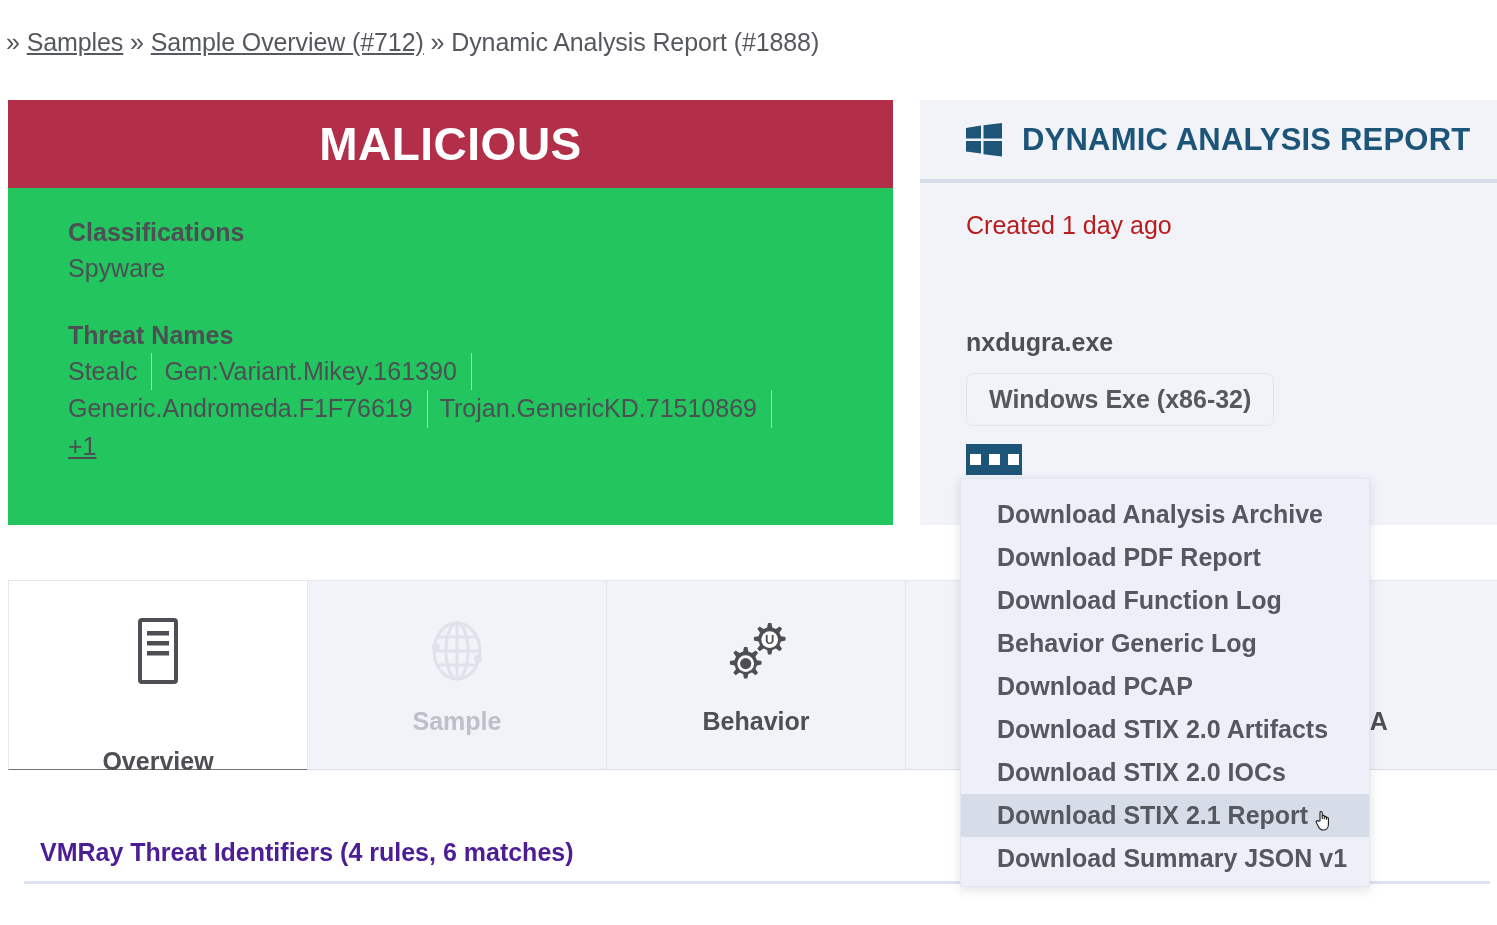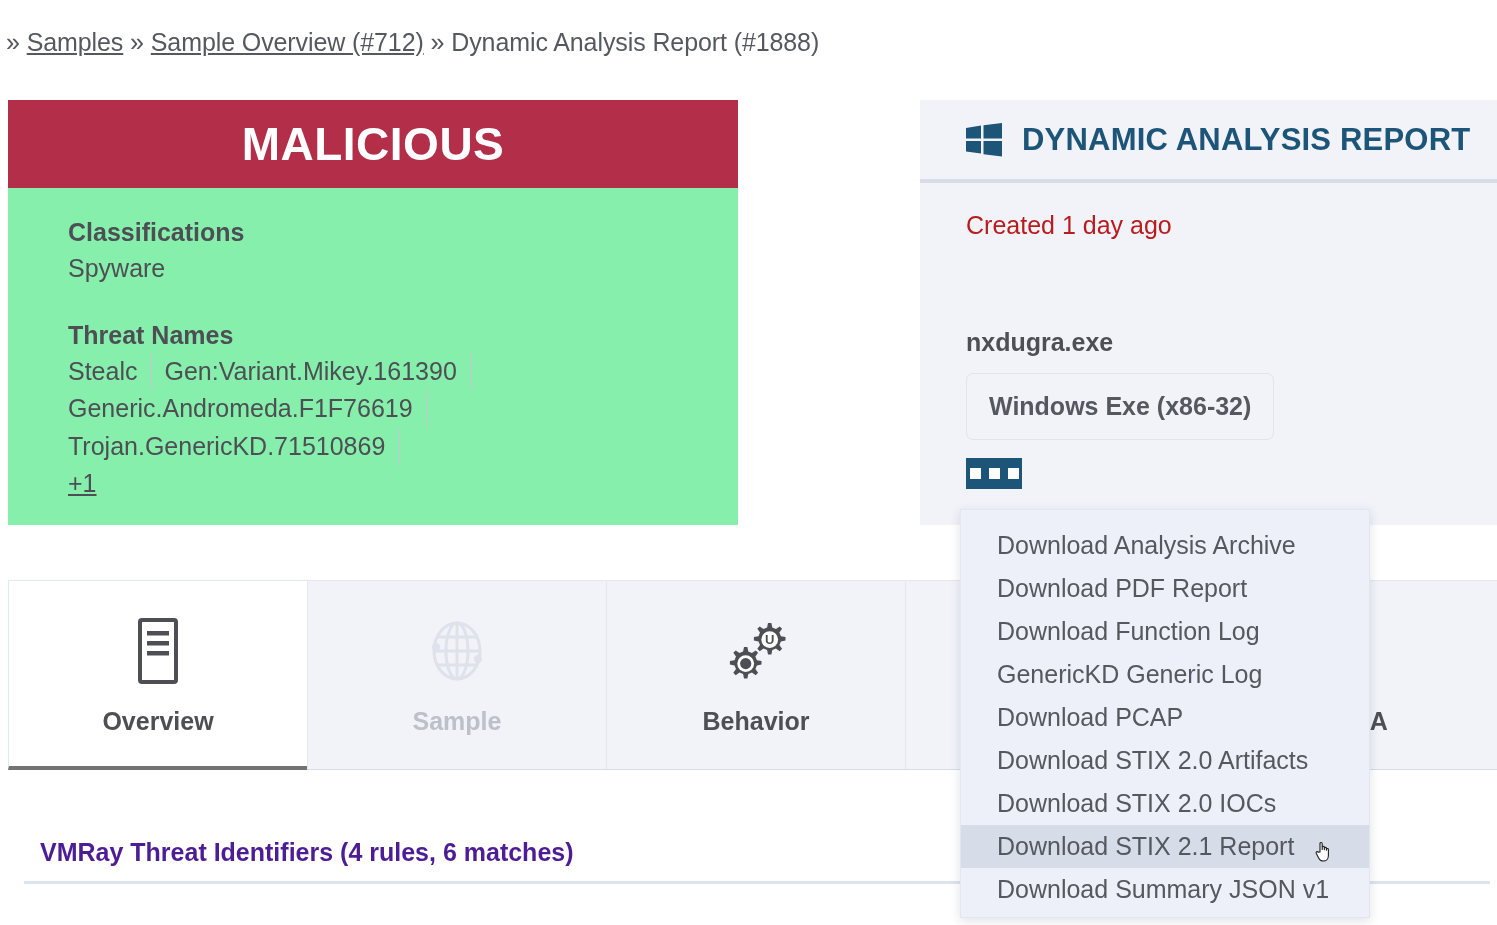--- a/index.html
+++ b/index.html
@@ -32,23 +32,23 @@
     left: 8px;
     right: 0;
     height: 430px;
   }
 
   
   .verdict-panel {
     position: absolute;
     left: 0;
     top: 0;
-    width: 730px;
+    width: 885px;
     height: 425px;
-    background: #86efac;
+    background: #22c55e;
   }
   .verdict-banner {
     height: 88px;
     background: #b32e49;
     display: flex;
     align-items: center;
     justify-content: center;
   }
   .verdict-banner span {
     color: #ffffff;
@@ -129,21 +129,21 @@
   }
   .file-name {
     font-size: 25px;
     font-weight: bold;
     color: #4d4f54;
     margin-top: 88px;
   }
   .type-badge {
     display: inline-block;
     margin-top: 16px;
-    padding: 18px 22px;
+    padding: 11px 22px;
     border: 1px solid #dfe4ee;
     border-radius: 7px;
     background: #f1f3f9;
     font-size: 25px;
     font-weight: bold;
     color: #55585e;
   }
   .dots-button {
     margin-top: 18px;
     width: 56px;
@@ -159,27 +159,28 @@
     display: block;
     width: 11px;
     height: 11px;
     background: #ffffff;
   }
 
   
   .dropdown {
     position: absolute;
     left: 960px;
-    top: 509px;
+    top: 478px;
     width: 410px;
     background: #edf0f8;
     border: 1px solid #e2e6f0;
     box-shadow: 0 3px 10px rgba(40,50,80,0.14);
     padding: 14px 0 6px 0;
     z-index: 40;
+    font-weight: bold;
   }
   .dropdown-item {
     padding: 7px 18px 7px 36px;
     font-size: 25px;
     color: #55585e;
     white-space: nowrap;
     cursor: pointer;
     position: relative;
   }
   .dropdown-item.active { background: #d7dde8; }
@@ -211,23 +212,24 @@
     flex-direction: column;
     align-items: center;
     justify-content: flex-start;
     padding-top: 36px;
     cursor: pointer;
     position: relative;
   }
   .tab:last-child { border-right: 1px solid #e3e7f0; }
   .tab.active {
     background: #ffffff;
-    border-bottom: 4px solid #737373;
+    border-bottom: 1px solid #737373;
     margin-bottom: -1px;
     z-index: 5;
+    gap: 40px;
   }
   .tab-icon {
     height: 68px;
     display: flex;
     align-items: center;
     justify-content: center;
   }
   .tab-label {
     margin-top: 22px;
     font-size: 25px;
@@ -309,21 +311,21 @@
         <i></i>
       </div>
     </div>
   </div>
 </div>
 
 <div class="dropdown">
   <div class="dropdown-item">Download Analysis Archive</div>
   <div class="dropdown-item">Download PDF Report</div>
   <div class="dropdown-item">Download Function Log</div>
-  <div class="dropdown-item">GenericKD Generic Log</div>
+  <div class="dropdown-item">Behavior Generic Log</div>
   <div class="dropdown-item">Download PCAP</div>
   <div class="dropdown-item">Download STIX 2.0 Artifacts</div>
   <div class="dropdown-item">Download STIX 2.0 IOCs</div>
   <div class="dropdown-item active">
     <span>Download STIX 2.1 Report</span>
     <svg class="cursor-hand" viewBox="0 0 20 24">
       <path d="M7 13 L7 4.5 C7 3.1 9.2 3.1 9.2 4.5 L9.2 10.5 L9.2 8.2 C9.2 7 11.3 7 11.3 8.2 L11.3 10.8 L11.3 9.2 C11.3 8.1 13.4 8.1 13.4 9.2 L13.4 11.2 L13.4 10.2 C13.4 9.2 15.4 9.2 15.4 10.3 L15.4 16.5 C15.4 20 13 22 10.5 22 C8 22 6.4 20.6 5.4 18.4 L3.2 14.3 C2.6 13.1 4.4 11.9 5.2 13.1 Z" fill="#ffffff" stroke="#1c1c1c" stroke-width="1.1" stroke-linejoin="round"></path>
     </svg>
   </div>
   <div class="dropdown-item">Download Summary JSON v1</div>

